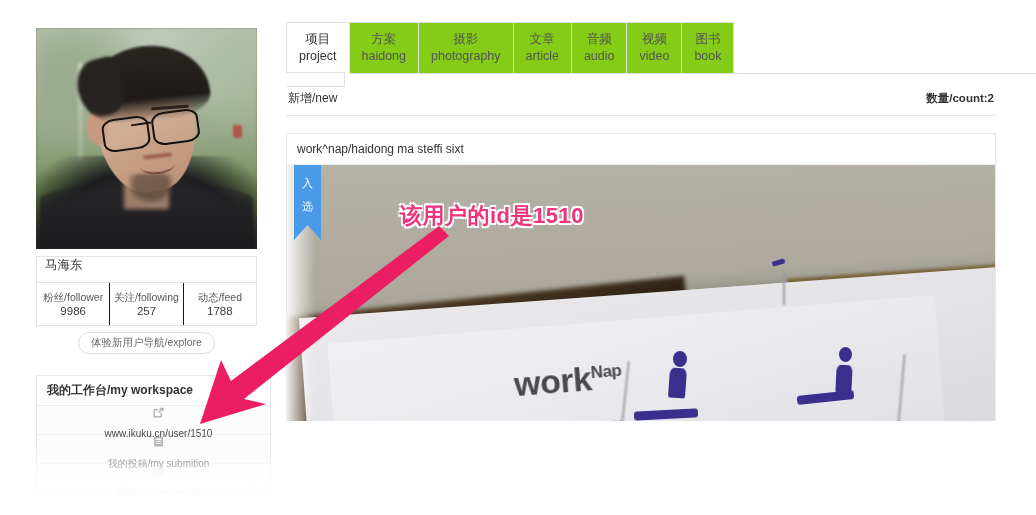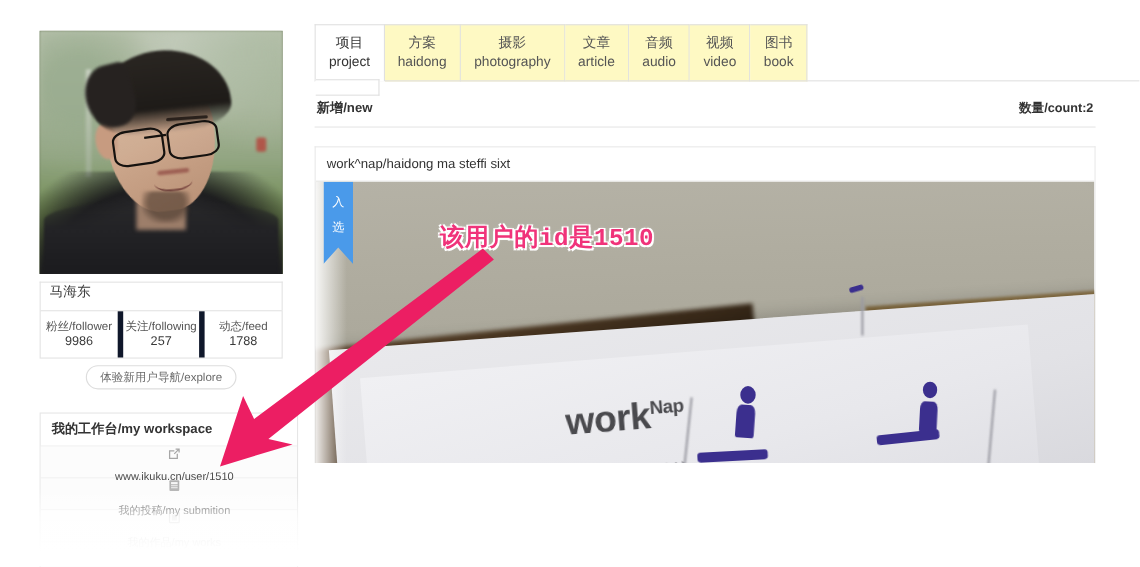--- a/index.html
+++ b/index.html
@@ -137,21 +137,21 @@
   }
   .stats {
     position: absolute; left: 36px; top: 282px;
     width: 221px; height: 44px;
     border: 1px solid #e3e3e3;
     display: flex;
   }
   .stat {
     flex: 1; display: flex; flex-direction: column;
     align-items: center; justify-content: center;
-    border-right: 5px solid #0f172a;
+    border-right: 1px solid #0f172a;
   }
   .stat:last-child { border-right: none; }
   .stat-label { font-size: 10.5px; color: #555; line-height: 14px; }
   .stat-value { font-size: 11.5px; color: #3a3a3a; line-height: 15px; }
 
   .explore-btn {
     position: absolute; left: 78px; top: 332px;
     width: 137px; height: 22px;
     border: 1px solid #dddddd; border-radius: 11px;
     background: #fff;
@@ -197,21 +197,21 @@
 
   .tabs {
     position: absolute; left: 0; top: 22px;
     height: 52px; display: flex; align-items: flex-end;
   }
   .tab {
     height: 52px; min-width: 44px;
     padding: 6px 12px 7px 12px;
     border: 1px solid #e0e0e0;
     border-left: none;
-    background: #fef9c3;
+    background: #84cc16;
     display: flex; flex-direction: column;
     align-items: center; justify-content: center;
     line-height: 17px; cursor: pointer;
     color: #555; font-size: 12.5px;
   }
   .tab:first-child { border-left: 1px solid #e0e0e0; }
   .tab.active { background: #fff; border-bottom-color: #fff; color: #333; }
   .tab .cn { font-size: 12.5px; }
   .tab .en { font-size: 12.5px; }
   .tabs-rule {
@@ -221,21 +221,21 @@
   .tab.active-mask {
     position:absolute; left:1px; top:72px; width:58px; height:2px; background:#fff;
   }
 
   .newbar {
     position: absolute; left: 0; top: 82px; width: 710px; height: 34px;
     display: flex; align-items: center; justify-content: space-between;
     border-bottom: 1px solid #e6e6e6;
     font-size: 12px;
   }
-  .newbar-left { font-weight: bold; color: #333; padding-left: 2px; }
+  .newbar-left { font-weight: normal; color: #333; padding-left: 2px; }
   .newbar-right { color: #333; font-weight: bold; font-size: 11.5px; padding-right: 2px; }
 
   .card {
     position: absolute; left: 0; top: 133px; width: 710px; height: 288px;
     border: 1px solid #e9e9e9; border-bottom: none;
     background: #fff; overflow: hidden;
   }
   .card-head {
     height: 31px; display: flex; align-items: center;
     padding-left: 10px;
@@ -326,21 +326,20 @@
   .anno-text {
     position: absolute; left: 400px; top: 201px;
     font-size: 22px; font-weight: bold;
     color: #f0337a;
     letter-spacing: .5px;
     text-shadow:
       -1.6px -1.6px 0 #fff, 1.6px -1.6px 0 #fff,
       -1.6px  1.6px 0 #fff, 1.6px  1.6px 0 #fff,
       0 0 3px #fff;
     white-space: nowrap;
-    font-family: Liberation Mono, monospace;
   }
 </style>
 </head>
 <body>
 
 <div id="page">
 
   <div id="sidebar">
 
     <div class="avatar-wrap">

